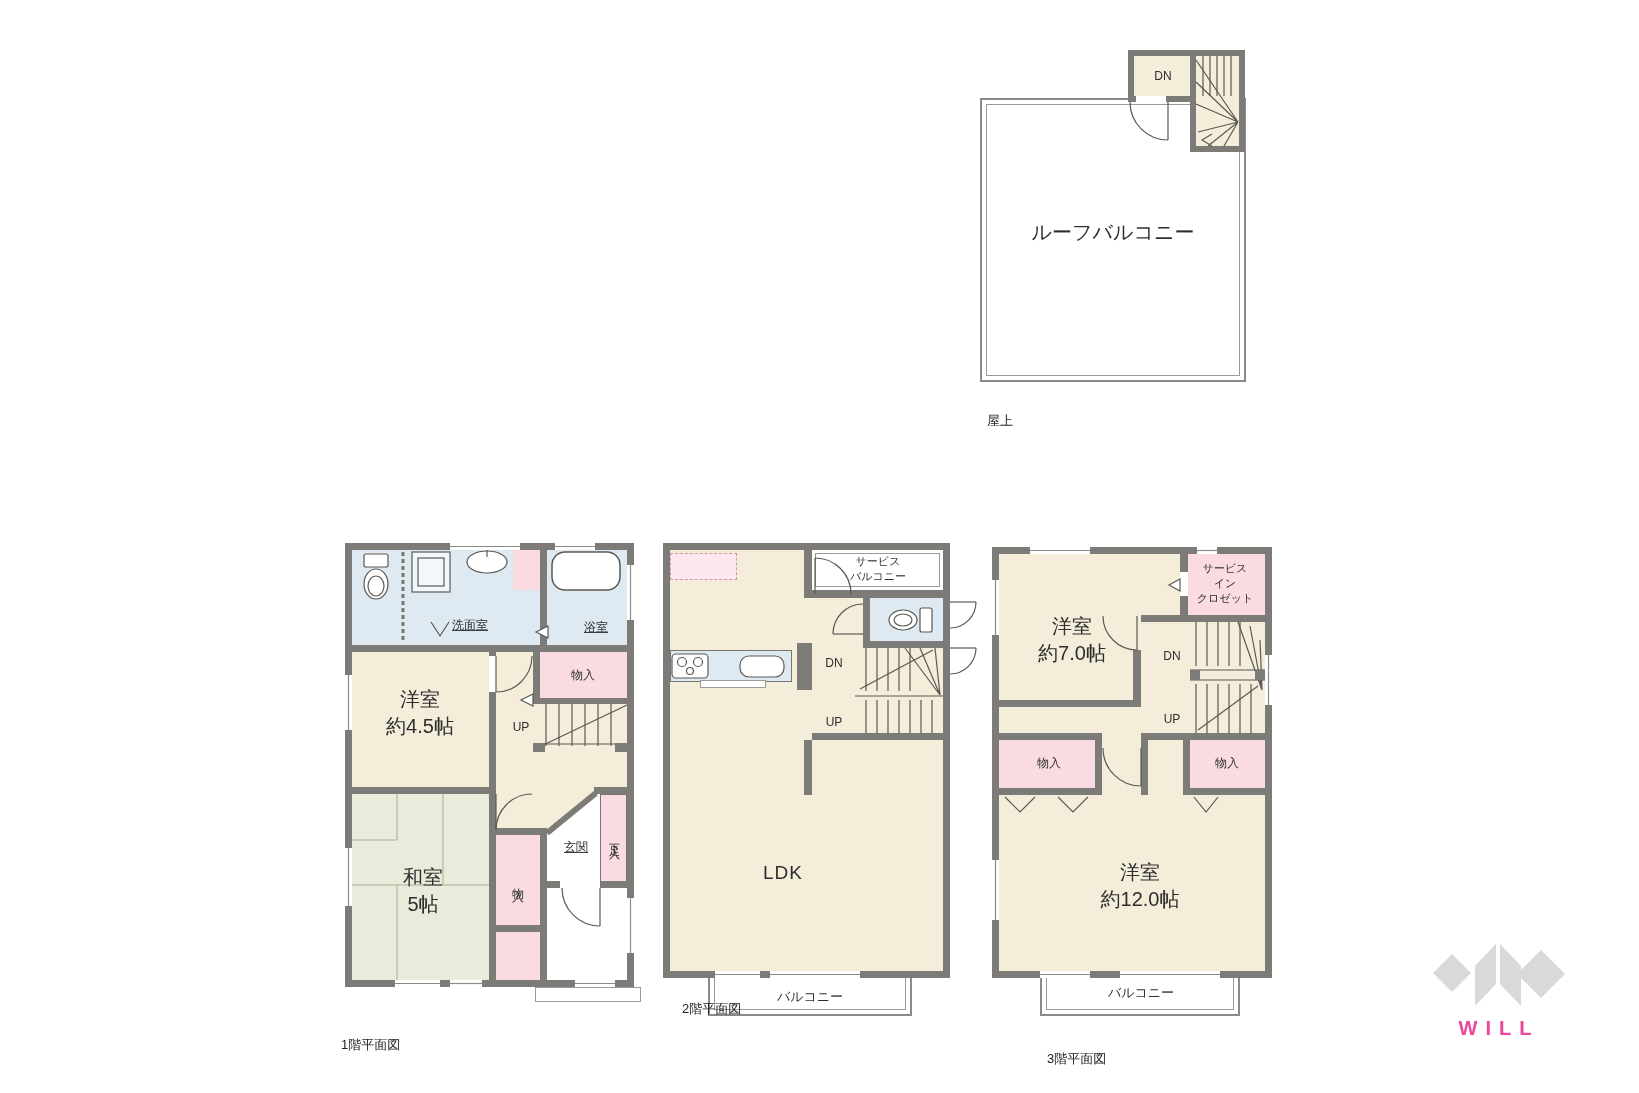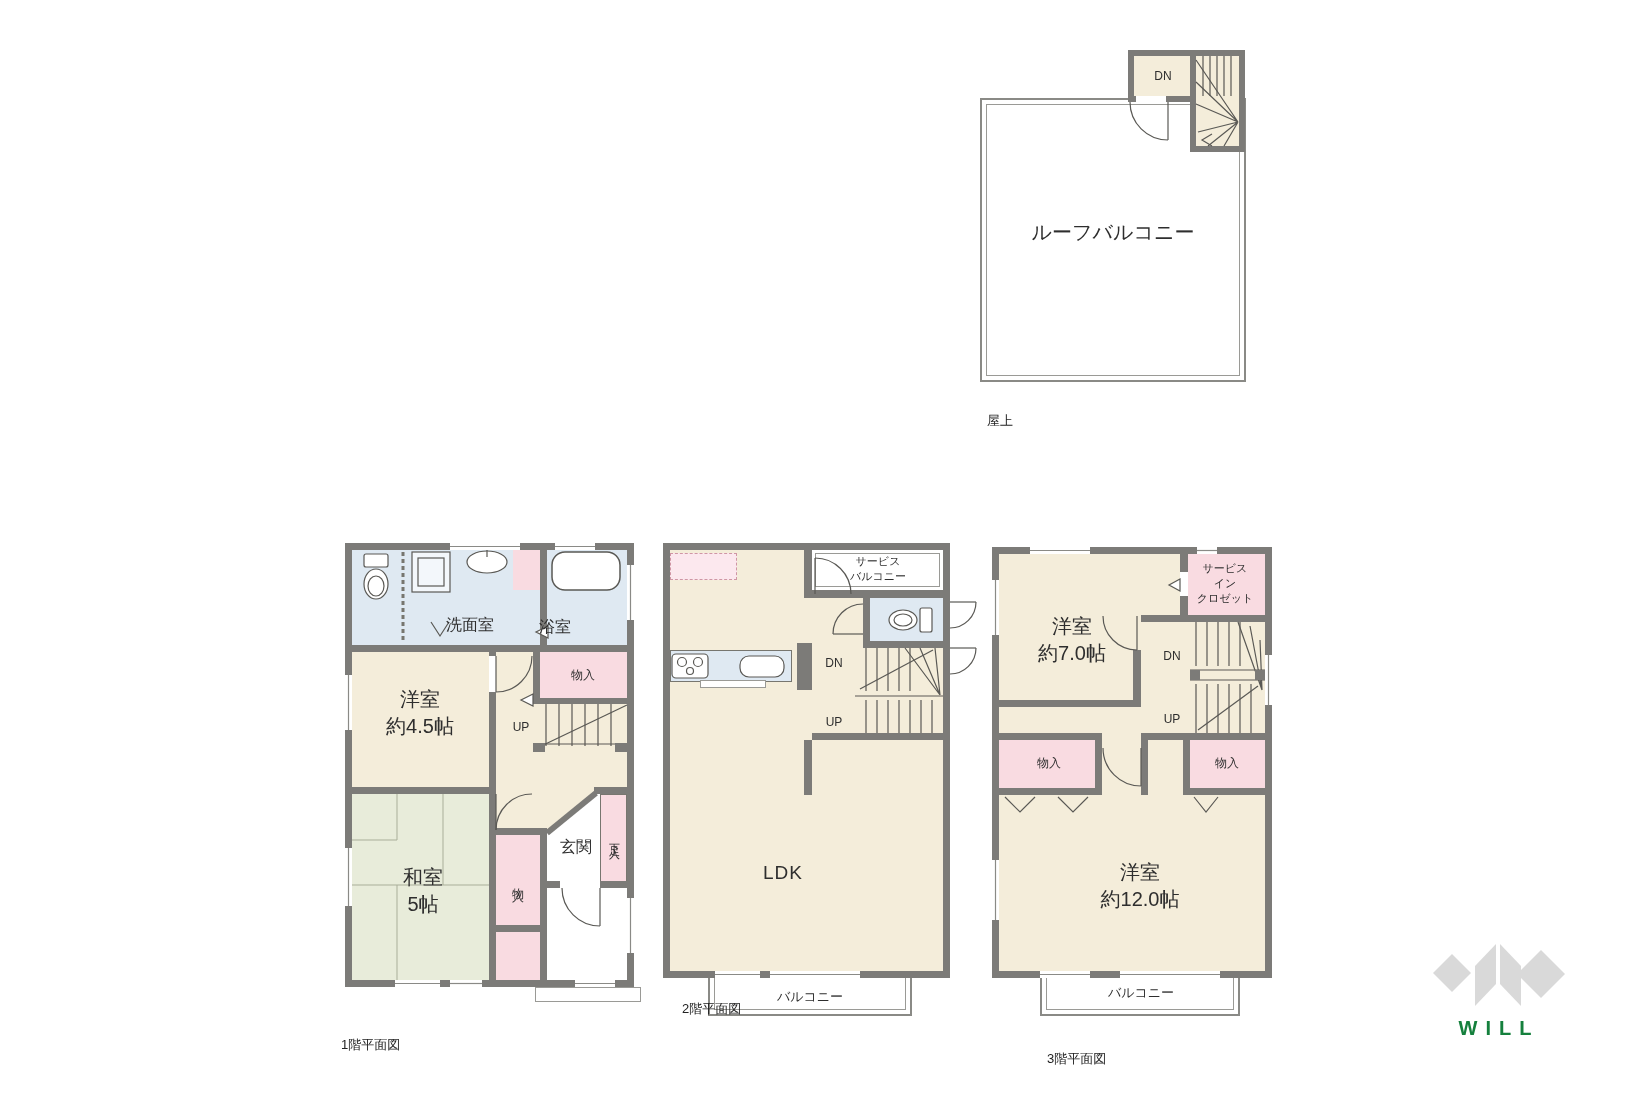--- a/index.html
+++ b/index.html
@@ -12,36 +12,36 @@
   .frame{position:absolute;border:7px solid var(--wall);background:var(--floor-cream);box-sizing:border-box;}
   .wall{position:absolute;background:var(--wall);}
   .room{position:absolute;box-sizing:border-box;}
   .blue{background:var(--wet-area-blue);}
   .pink{background:var(--storage-pink);}
   .green{background:var(--tatami-green);}
   .white{background:#ffffff;}
   .cream{background:var(--floor-cream);}
   .lab{position:absolute;transform:translate(-50%,-50%);white-space:pre-line;text-align:center;
        line-height:1.35;color:#2e2e2e;}
-  .lab14{font-size:16px;}
+  .lab14{font-size:12px;text-decoration:underline;}
   .lab15{font-size:20px;}
   .lab12{font-size:12px;}
   .lab11{font-size:11px;}
   .lab13{font-size:13px;}
   .lab19{font-size:19px;letter-spacing:1px;}
   .vert{writing-mode:vertical-rl;letter-spacing:2px;}
   .caption{position:absolute;font-size:13px;color:#222;}
   .thinbox{position:absolute;border:2px solid #8a8a86;background:#fff;box-sizing:border-box;}
   .innerline{position:absolute;border:1px solid #9a9a96;box-sizing:border-box;}
   .balc{position:absolute;background:#fff;border:2px solid #8a8a86;border-top:none;box-sizing:border-box;}
   .balc .innerline{left:4px;right:4px;top:0;bottom:4px;border-top:none;}
   .dashedpink{position:absolute;background:#fce8ee;border:1.5px dashed #cf96a4;box-sizing:border-box;}
   svg.linework{position:absolute;left:0;top:0;pointer-events:none;}
   .logo-text{position:absolute;transform:translate(-50%,-50%);font-size:20px;font-weight:bold;
-             letter-spacing:8px;color:#15803d;}
+             letter-spacing:8px;color:#ec4899;}
 </style>
 </head>
 <body>
 
 <div class="thinbox" style="left:980px;top:98px;width:266px;height:284px;">
   <div class="innerline" style="left:4px;top:4px;right:4px;bottom:4px;"></div>
 </div>
 
 <div class="wall" style="left:1128px;top:50px;width:117px;height:52px;"></div>
 <div class="wall" style="left:1190px;top:50px;width:55px;height:102px;"></div>
@@ -303,21 +303,21 @@
     <polygon points="1500,944 1500,984 1521,1006 1521,966"></polygon>
     <polygon points="1541,950 1565,974 1541,998 1517,974"></polygon>
   </g>
 </svg>
 
 <div class="lab lab12" style="left:1163px;top:76px;">DN</div>
 <div class="lab lab15" style="left:1113px;top:232px;">ルーフバルコニー</div>
 <div class="caption" style="left:987px;top:412px;">屋上</div>
 
 <div class="lab lab14" style="left:470px;top:625px;">洗面室</div>
-<div class="lab lab14" style="left:555px;top:627px;">浴室</div>
+<div class="lab lab14" style="left:596px;top:627px;">浴室</div>
 <div class="lab lab12" style="left:583px;top:675px;">物入</div>
 <div class="lab lab12" style="left:521px;top:727px;">UP</div>
 <div class="lab lab15" style="left:420px;top:713px;">洋室
 約4.5帖</div>
 <div class="lab lab15" style="left:423px;top:880px;margin-top:11px;">和室
 5帖</div>
 <div class="lab lab12 vert" style="left:518px;top:880px;">物入</div>
 <div class="lab lab14" style="left:576px;top:847px;">玄関</div>
 <div class="lab lab11 vert" style="left:614px;top:838px;">下足入</div>
 <div class="caption" style="left:341px;top:1036px;">1階平面図</div>

